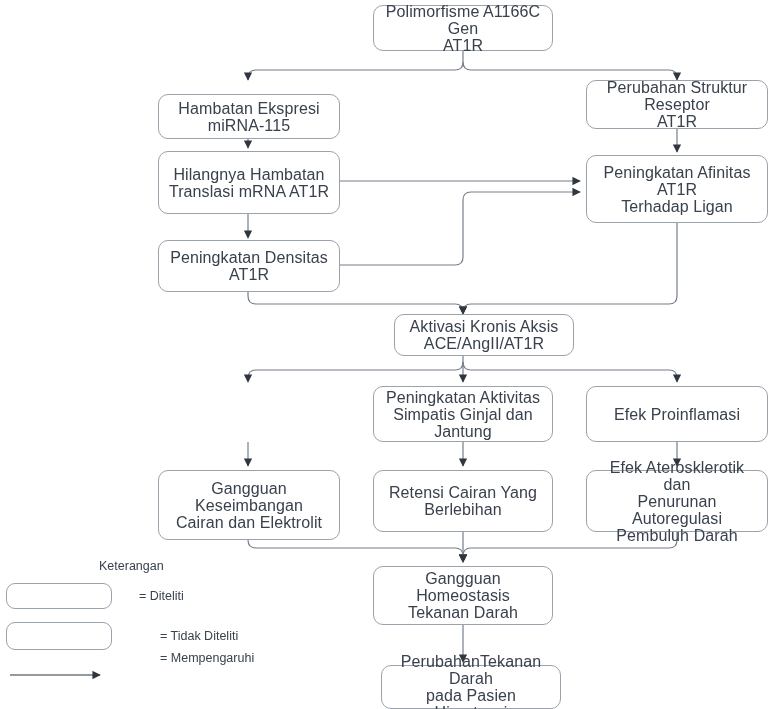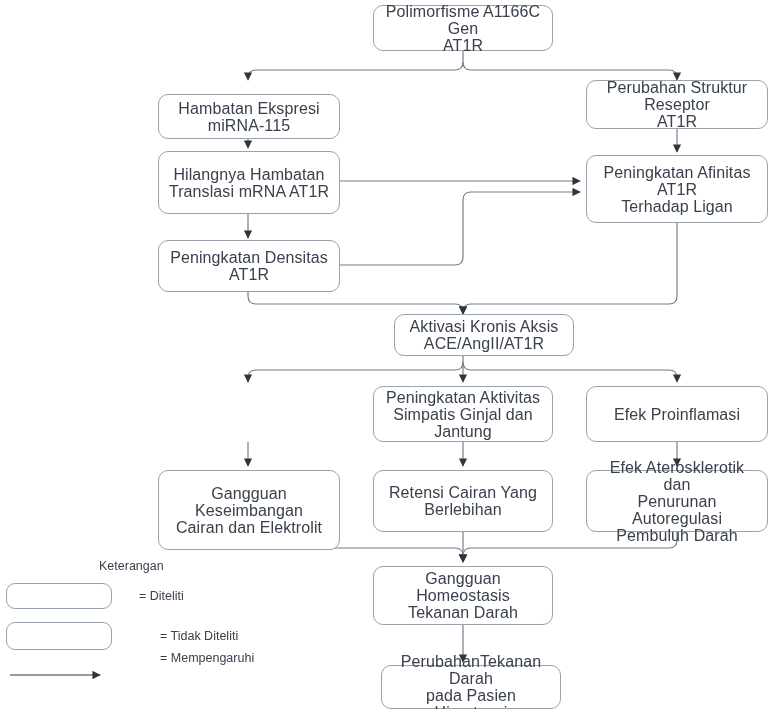--- a/index.html
+++ b/index.html
@@ -157,21 +157,21 @@
 
   <div class="node" style="left:373px; top:386px; width:180px; height:56px;">
     <span>Peningkatan Aktivitas
 Simpatis Ginjal dan Jantung</span>
   </div>
 
   <div class="node" style="left:586px; top:386px; width:182px; height:56px;">
     <span>Efek Proinflamasi</span>
   </div>
 
-  <div class="node" style="left:158px; top:470px; width:182px; height:80px;">
+  <div class="node" style="left:158px; top:470px; width:182px; height:70px;">
     <span>Gangguan Keseimbangan
 Cairan dan Elektrolit</span>
   </div>
 
   <div class="node" style="left:373px; top:470px; width:180px; height:62px;">
     <span>Retensi Cairan Yang
 Berlebihan</span>
   </div>
 
   <div class="node" style="left:586px; top:470px; width:182px; height:62px;">

